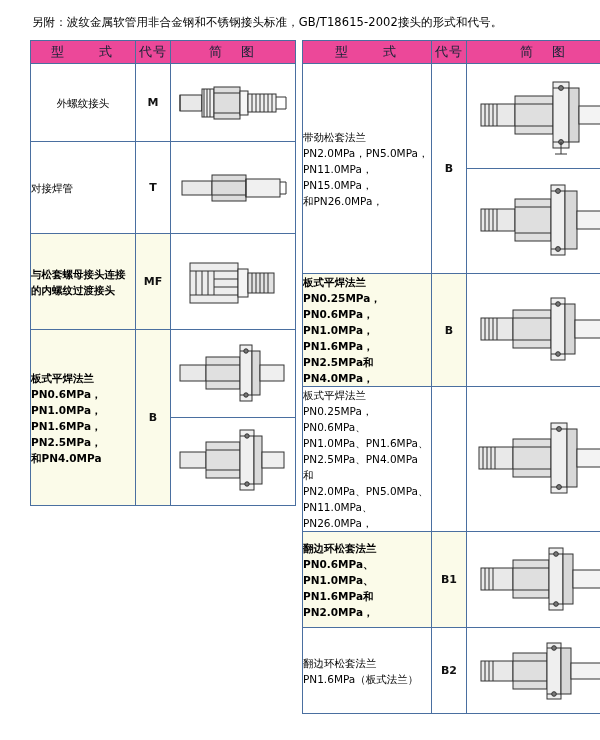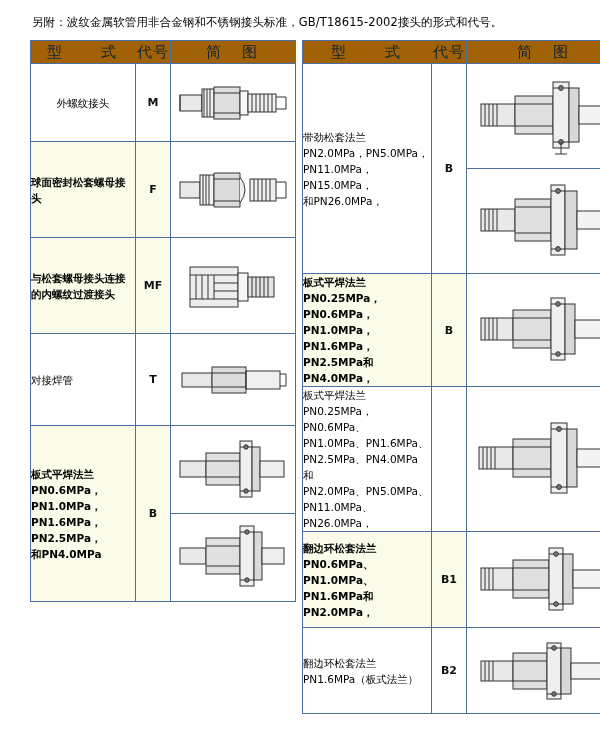--- a/index.html
+++ b/index.html
@@ -41,23 +41,23 @@
   }
   table.spec.left { width: 262px; }
   table.spec.right { width: 316px; margin-left: 6px; }
 
   table.spec th, table.spec td {
     border: 1px solid #4a6fa0;
     vertical-align: middle;
     padding: 0;
   }
   thead th {
-    background: #a16207;
+    background: #ec4899;
     height: 22px;
-    font-size: 15px;
+    font-size: 13px;
     font-weight: normal;
     color: #123;
     letter-spacing: 3px;
     text-align: center;
   }
   thead th.code { letter-spacing: 1px; }
   .c-type  { width: 104px; }
   .c-code  { width: 34px;  text-align: center; }
   .c-fig   { width: 124px; }
 
@@ -125,71 +125,52 @@
                 <path d="M40 20 L66 20 M40 40 L66 40"></path>
                 <rect x="66" y="18" width="8" height="24" fill="#f6f6f6"></rect>
                 <rect x="74" y="21" width="28" height="18" fill="#efefef"></rect>
                 <path d="M78 21 L78 39 M82 21 L82 39 M86 21 L86 39 M90 21 L90 39 M94 21 L94 39 M98 21 L98 39"></path>
                 <path d="M102 24 L112 24 L112 36 L102 36"></path>
               </g>
             </svg>
           </td>
         </tr>
 
-        <tr style="height:96px">
-          <td class="type tint strong">球面密封松套螺母接头</td>
-          <td class="code tint">F</td>
-          <td class="fig">
-            <svg class="fig-wrap" width="118" height="70" viewBox="0 0 118 70" aria-hidden="true">
-              <g stroke="#333" fill="none" stroke-width="1">
-                <rect x="6" y="27" width="20" height="16" fill="#e9e9e9"></rect>
-                <rect x="26" y="20" width="14" height="30" fill="#f2f2f2"></rect>
-                <path d="M29 20 L29 50 M32 20 L32 50 M35 20 L35 50"></path>
-                <path d="M40 18 L66 18 L66 52 L40 52 Z" fill="#dcdcdc"></path>
-                <path d="M40 24 L66 24 M40 46 L66 46"></path>
-                <path d="M66 22 Q76 35 66 48" fill="#f0f0f0"></path>
-                <rect x="76" y="24" width="26" height="22" fill="#efefef"></rect>
-                <path d="M80 24 L80 46 M84 24 L84 46 M88 24 L88 46 M92 24 L92 46 M96 24 L96 46"></path>
-                <path d="M102 27 L112 27 L112 43 L102 43"></path>
-              </g>
-            </svg>
-          </td>
-        </tr>
-
+
+
+        <tr style="height:92px">
+          <td class="type plain">对接焊管</td>
+          <td class="code plain">T</td>
+          <td class="fig">
+            <svg class="fig-wrap" width="118" height="62" viewBox="0 0 118 62" aria-hidden="true">
+              <g stroke="#333" fill="none" stroke-width="1">
+                <rect x="8" y="24" width="30" height="14" fill="#e9e9e9"></rect>
+                <rect x="38" y="18" width="34" height="26" fill="#dcdcdc"></rect>
+                <path d="M38 24 L72 24 M38 38 L72 38"></path>
+                <rect x="72" y="22" width="34" height="18" fill="#f0f0f0"></rect>
+                <path d="M72 22 L72 40"></path>
+                <path d="M106 25 L112 25 L112 37 L106 37"></path>
+              </g>
+            </svg>
+          </td>
+        </tr>
 
         <tr style="height:96px">
           <td class="type tint strong" style="white-space:pre-line">与松套螺母接头连接的内螺纹过渡接头</td>
           <td class="code tint">MF</td>
           <td class="fig">
             <svg class="fig-wrap" width="118" height="70" viewBox="0 0 118 70" aria-hidden="true">
               <g stroke="#333" fill="none" stroke-width="1">
                 <rect x="16" y="16" width="48" height="40" fill="#ededed"></rect>
                 <path d="M16 24 L64 24 M16 48 L64 48"></path>
                 <path d="M22 24 L22 48 M28 24 L28 48 M34 24 L34 48 M40 24 L40 48"></path>
                 <rect x="64" y="22" width="10" height="28" fill="#f5f5f5"></rect>
                 <rect x="74" y="26" width="26" height="20" fill="#e2e2e2"></rect>
                 <path d="M78 26 L78 46 M82 26 L82 46 M86 26 L86 46 M90 26 L90 46 M94 26 L94 46"></path>
                 <path d="M40 32 L64 32 M40 40 L64 40"></path>
-              </g>
-            </svg>
-          </td>
-        </tr>
-
-        <tr style="height:92px">
-          <td class="type plain">对接焊管</td>
-          <td class="code plain">T</td>
-          <td class="fig">
-            <svg class="fig-wrap" width="118" height="62" viewBox="0 0 118 62" aria-hidden="true">
-              <g stroke="#333" fill="none" stroke-width="1">
-                <rect x="8" y="24" width="30" height="14" fill="#e9e9e9"></rect>
-                <rect x="38" y="18" width="34" height="26" fill="#dcdcdc"></rect>
-                <path d="M38 24 L72 24 M38 38 L72 38"></path>
-                <rect x="72" y="22" width="34" height="18" fill="#f0f0f0"></rect>
-                <path d="M72 22 L72 40"></path>
-                <path d="M106 25 L112 25 L112 37 L106 37"></path>
               </g>
             </svg>
           </td>
         </tr>
 
         <tr style="height:176px">
           <td class="type tint strong" style="white-space:pre-line">板式平焊法兰
 PN0.6MPa，PN1.0MPa，
 PN1.6MPa，PN2.5MPa，
 和PN4.0MPa</td>

